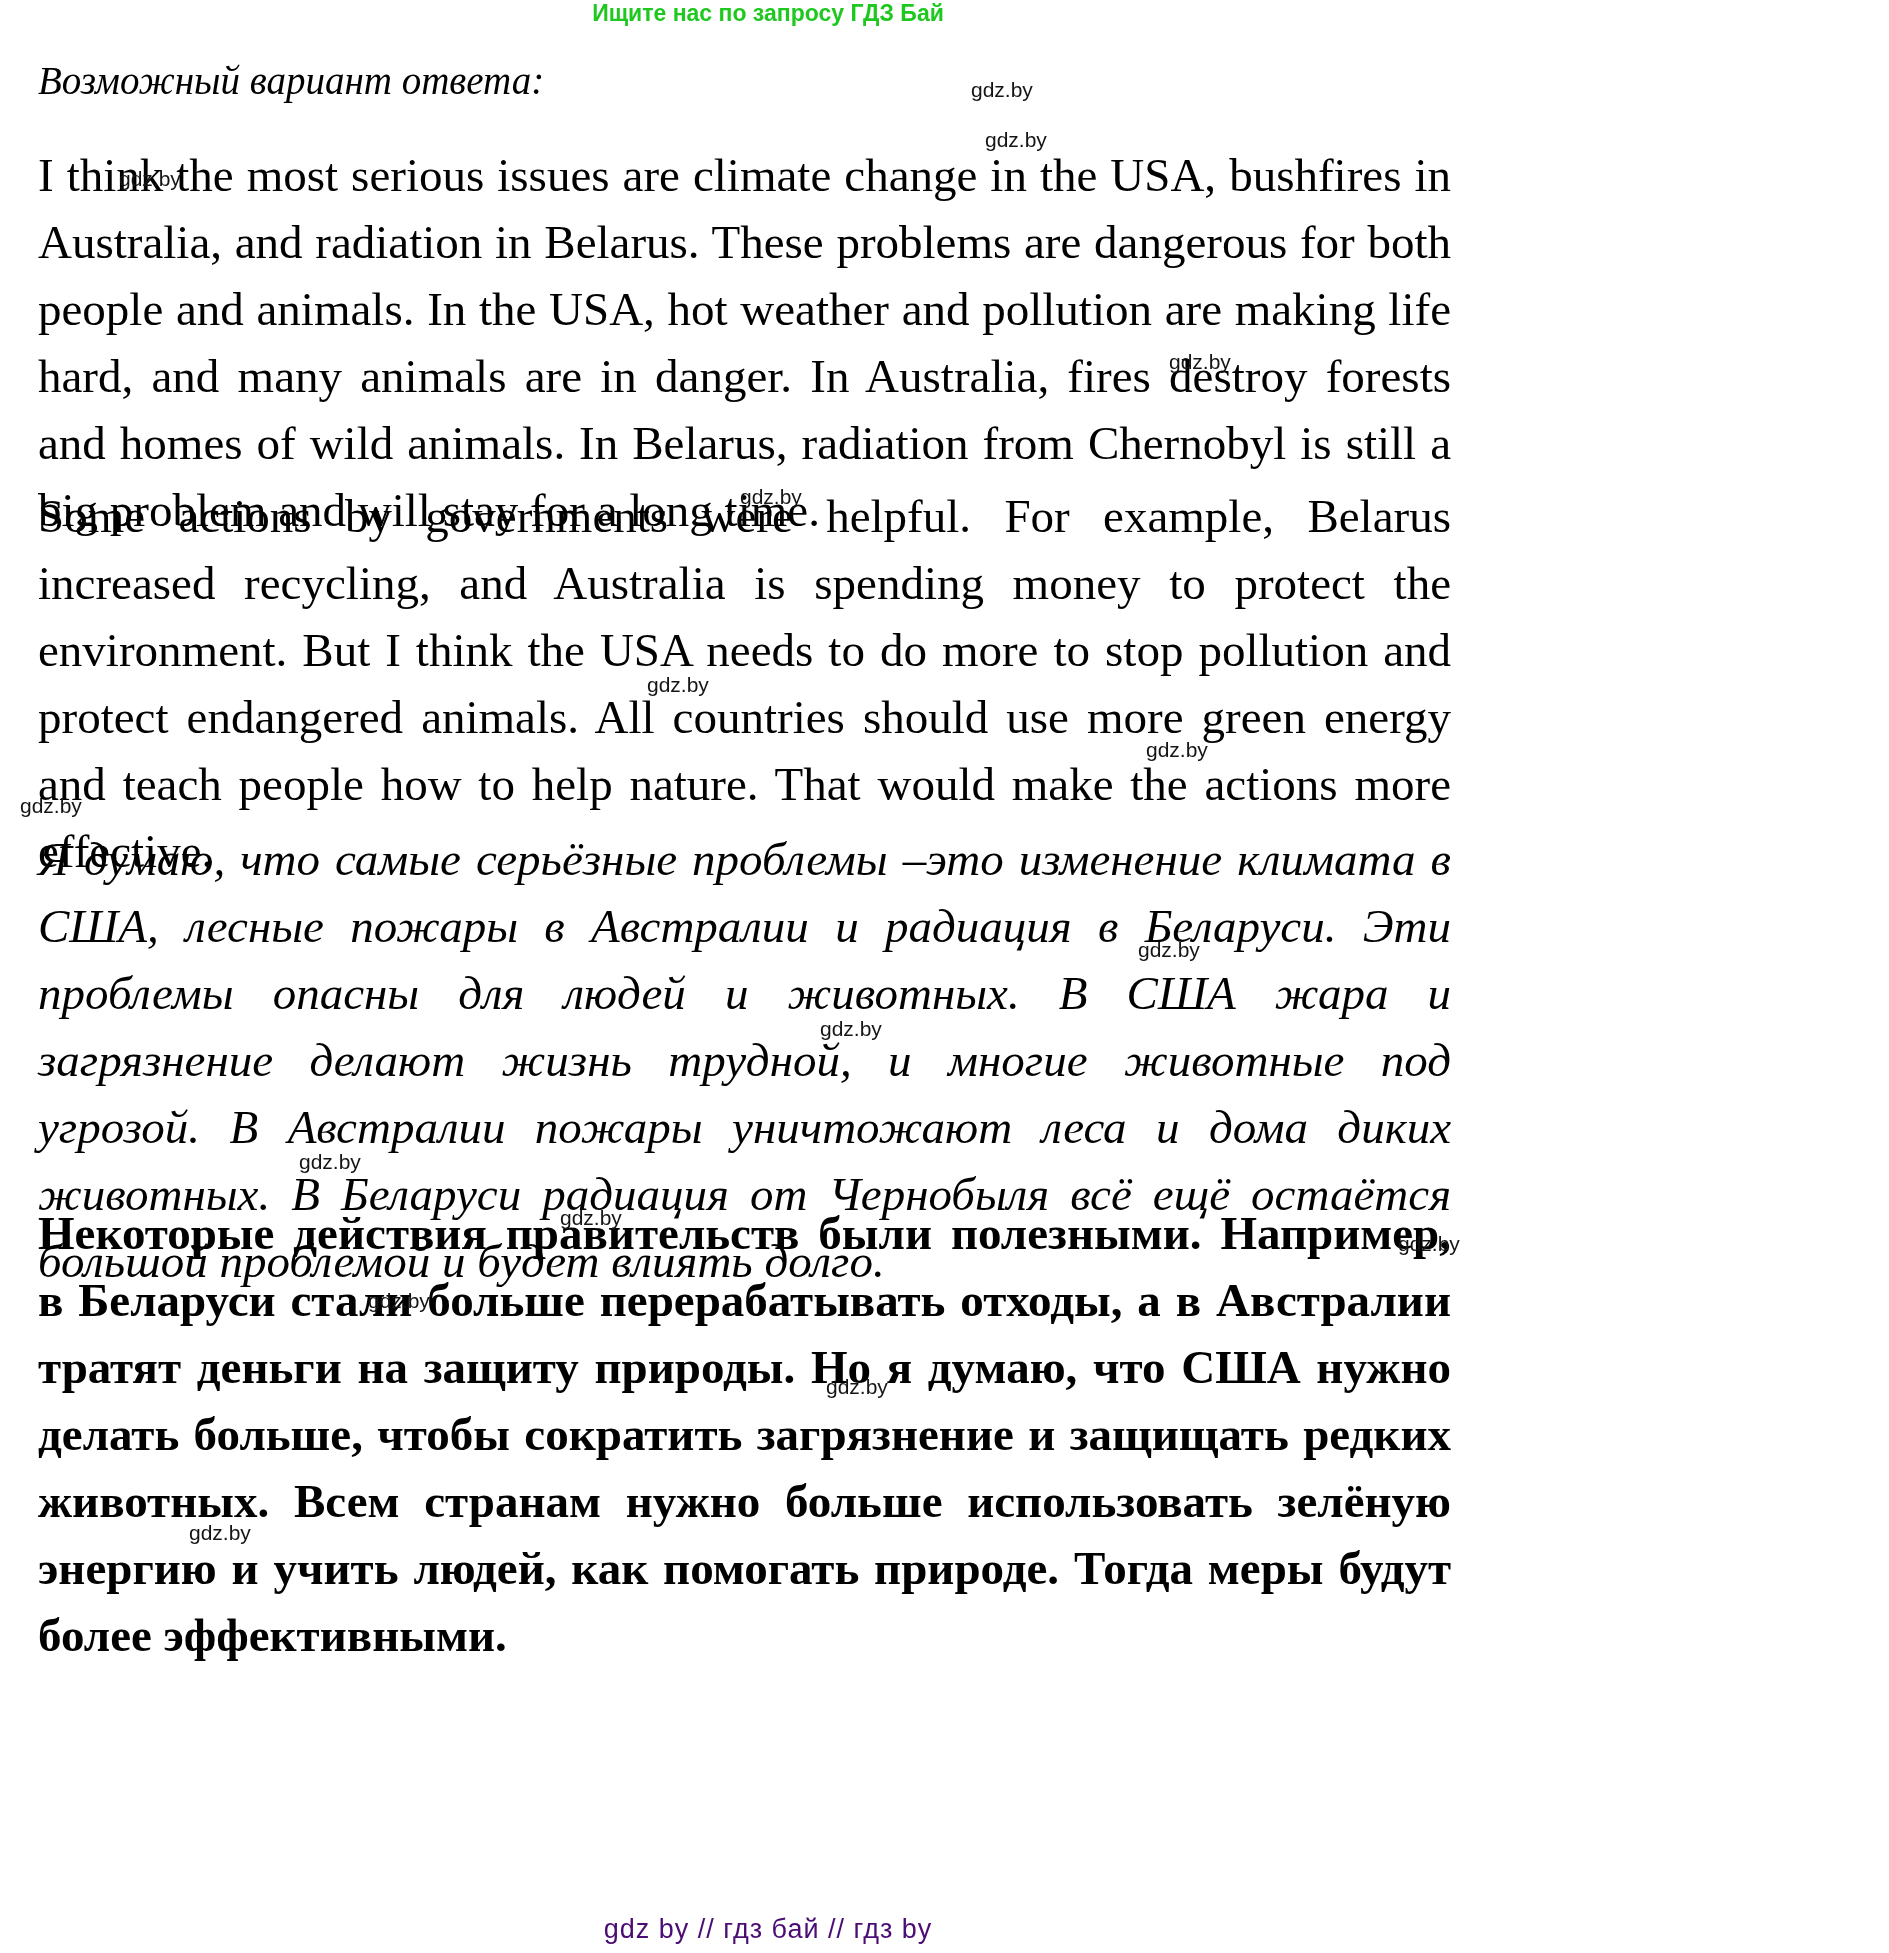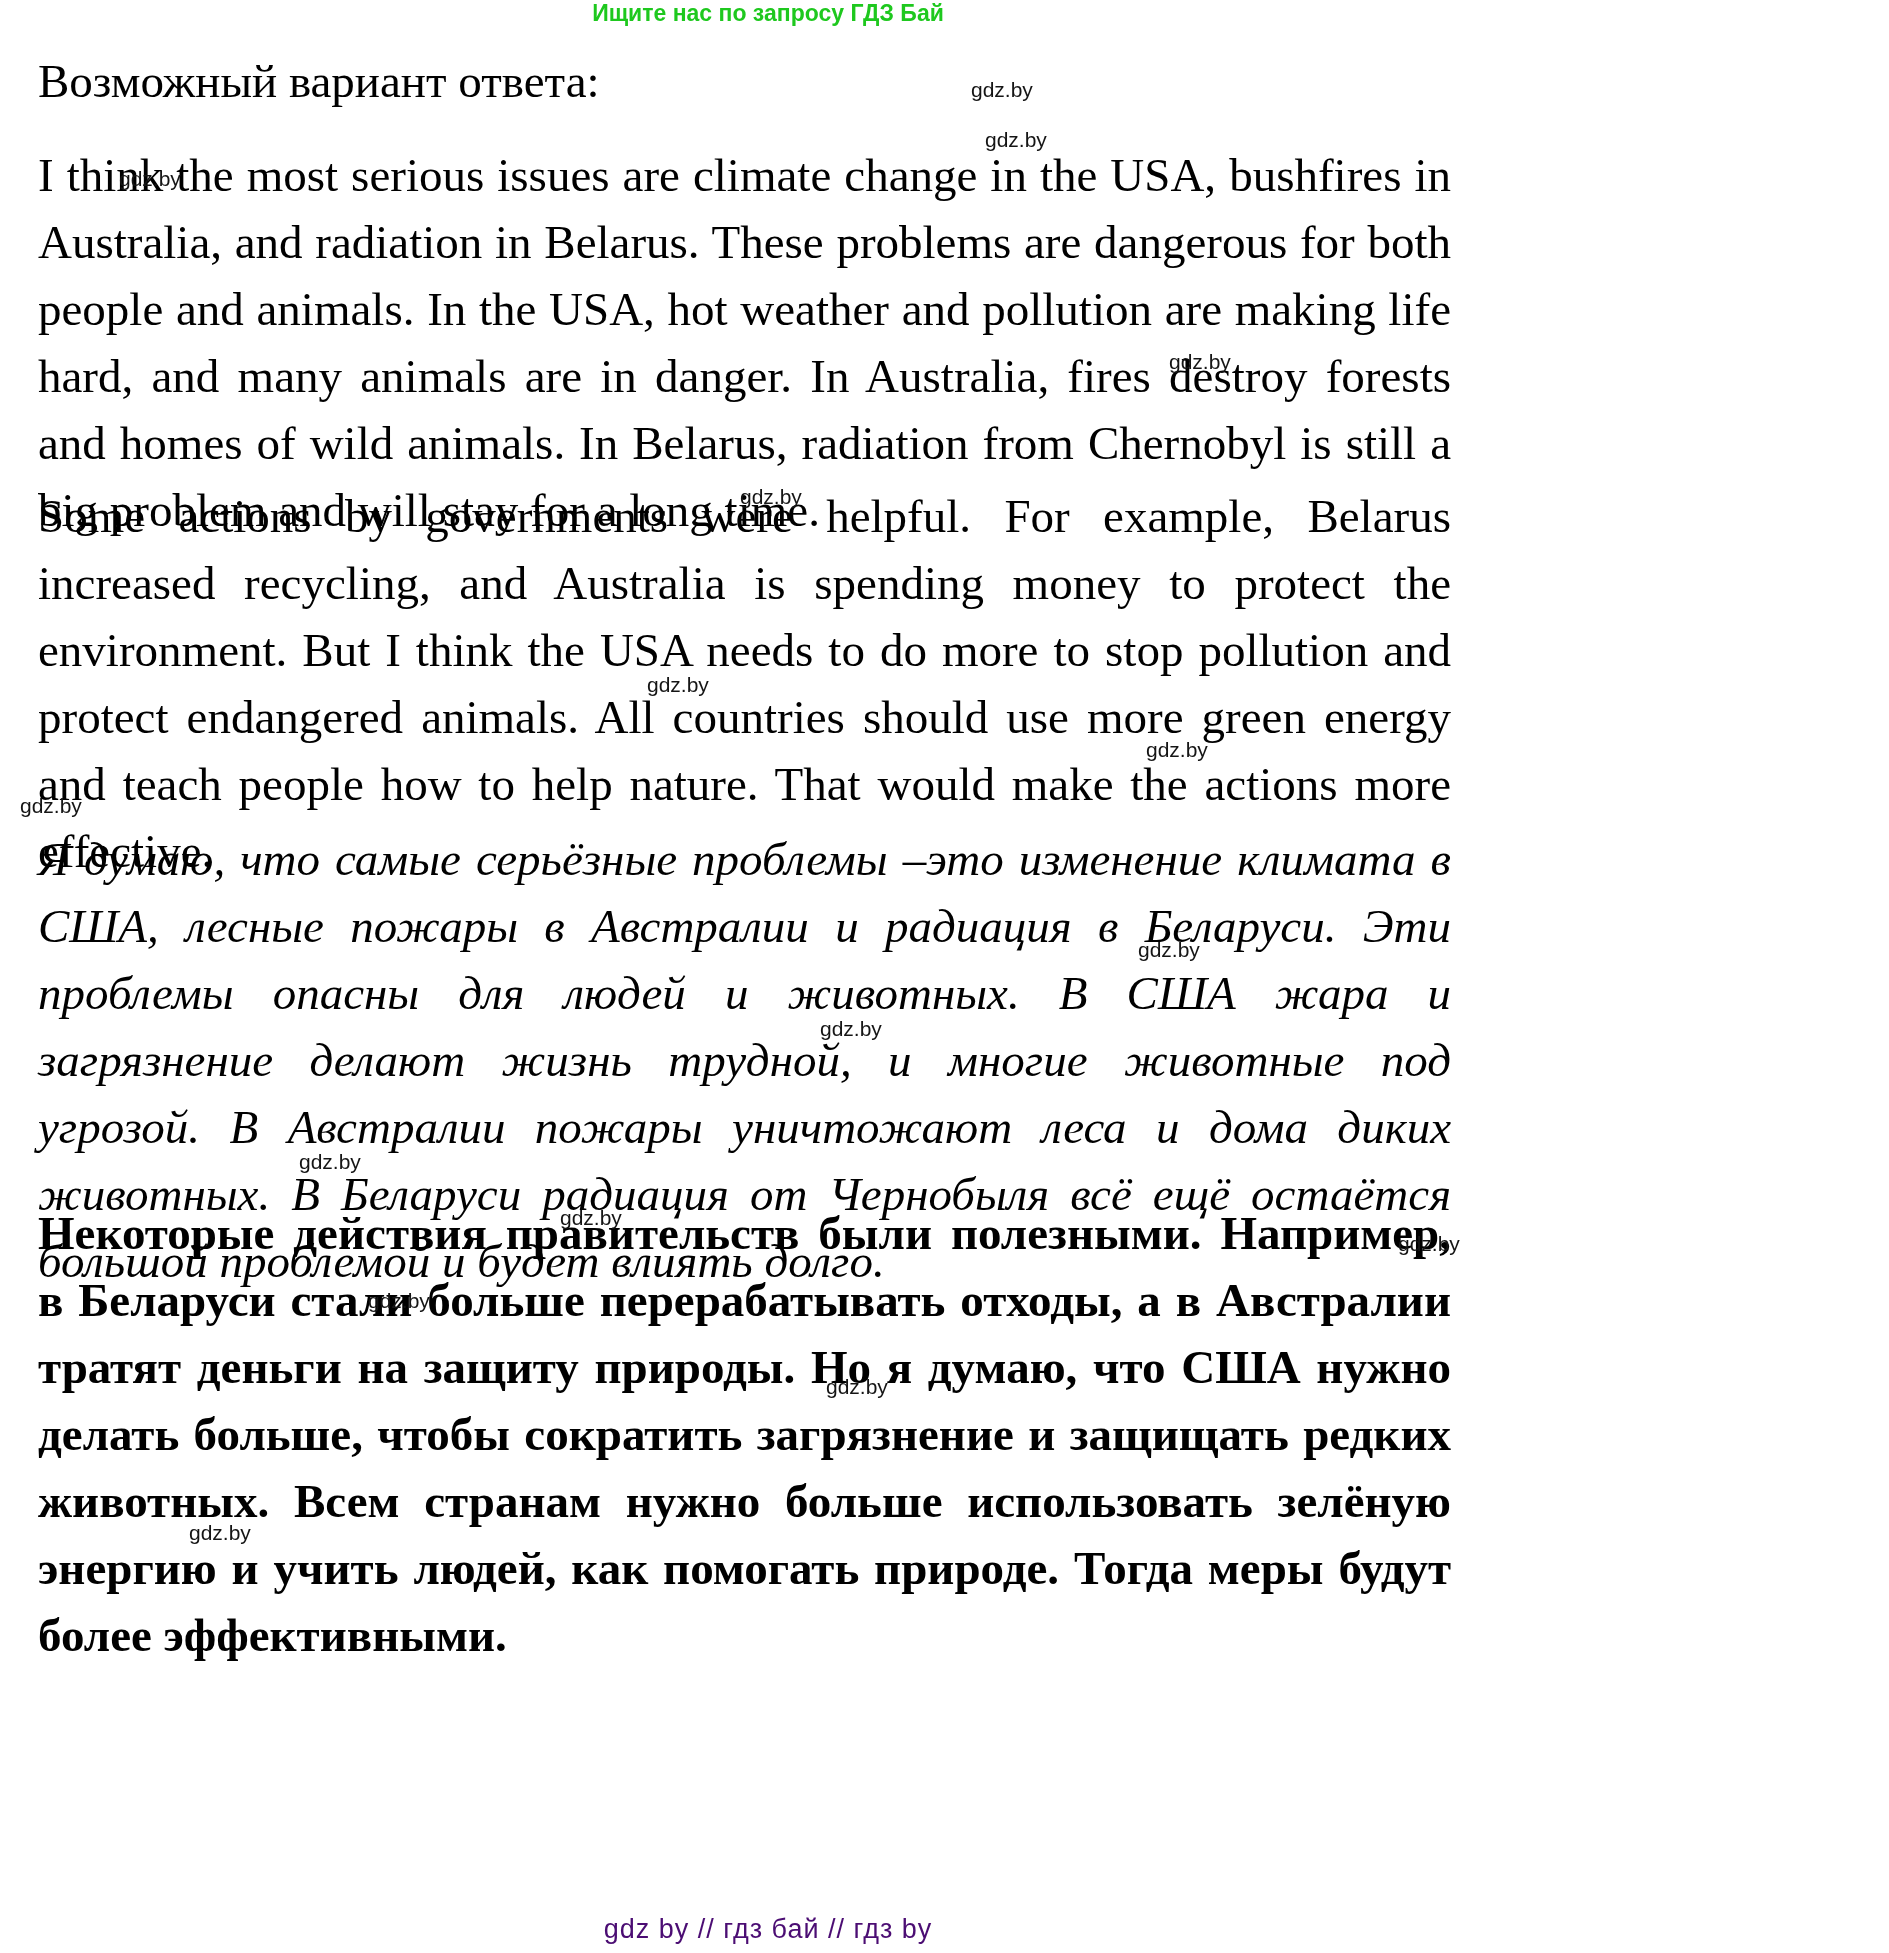--- a/index.html
+++ b/index.html
@@ -37,23 +37,24 @@
     top: 0;
     left: 0;
     width: 1890px;
     height: 1953px;
   }
 
   .page-title {
     position: absolute;
     top: 52px;
     left: 38px;
-    font-size: 47px;
+    font-size: 39px;
     line-height: 58px;
     white-space: nowrap;
+    font-style: italic;
   }
 
   .para {
     position: absolute;
     left: 38px;
     width: 1413px;
     font-size: 47px;
     line-height: 67px;
   }
   .para.justify {

